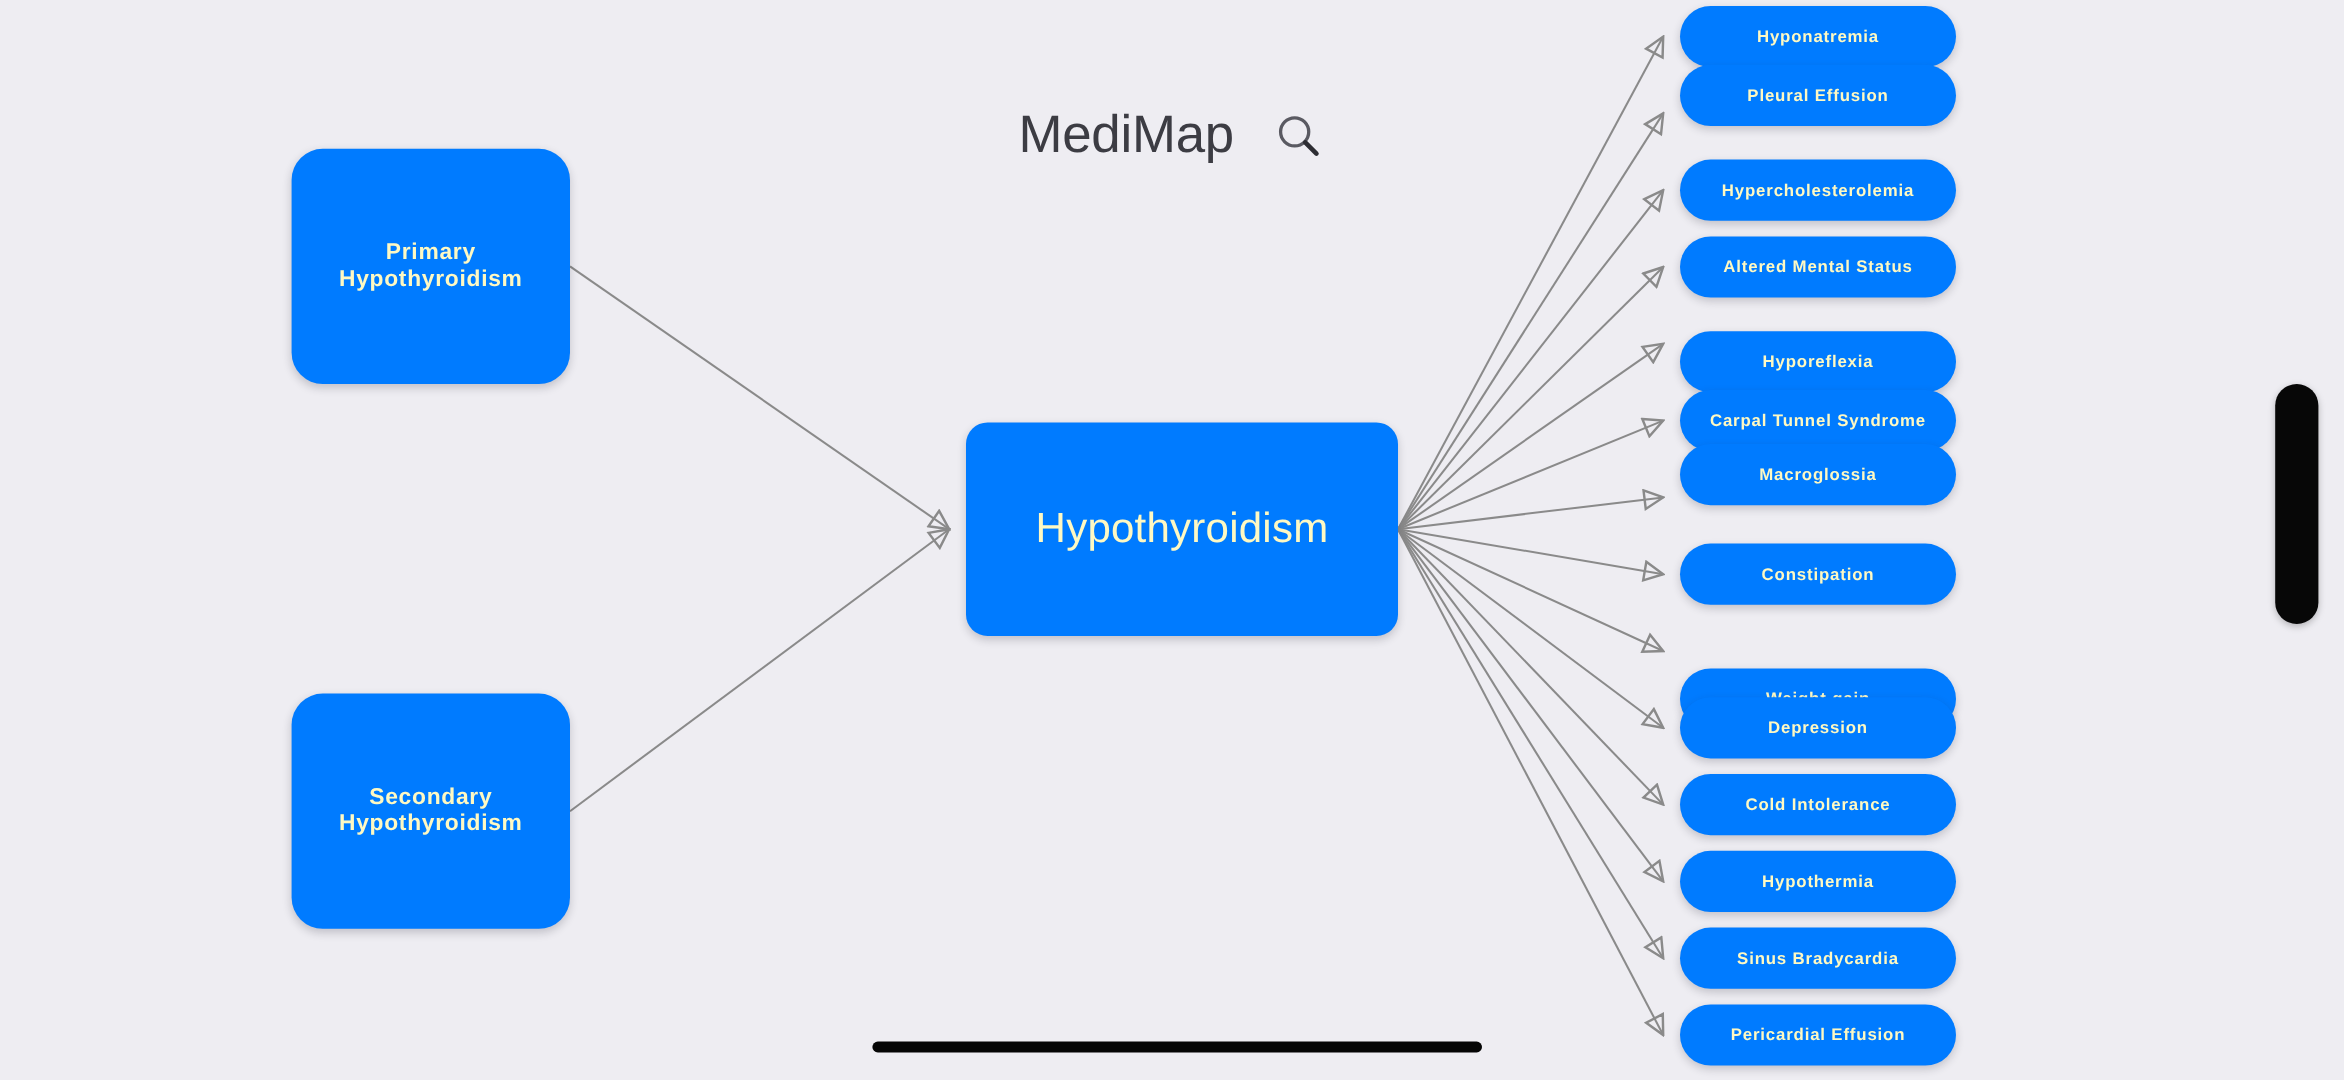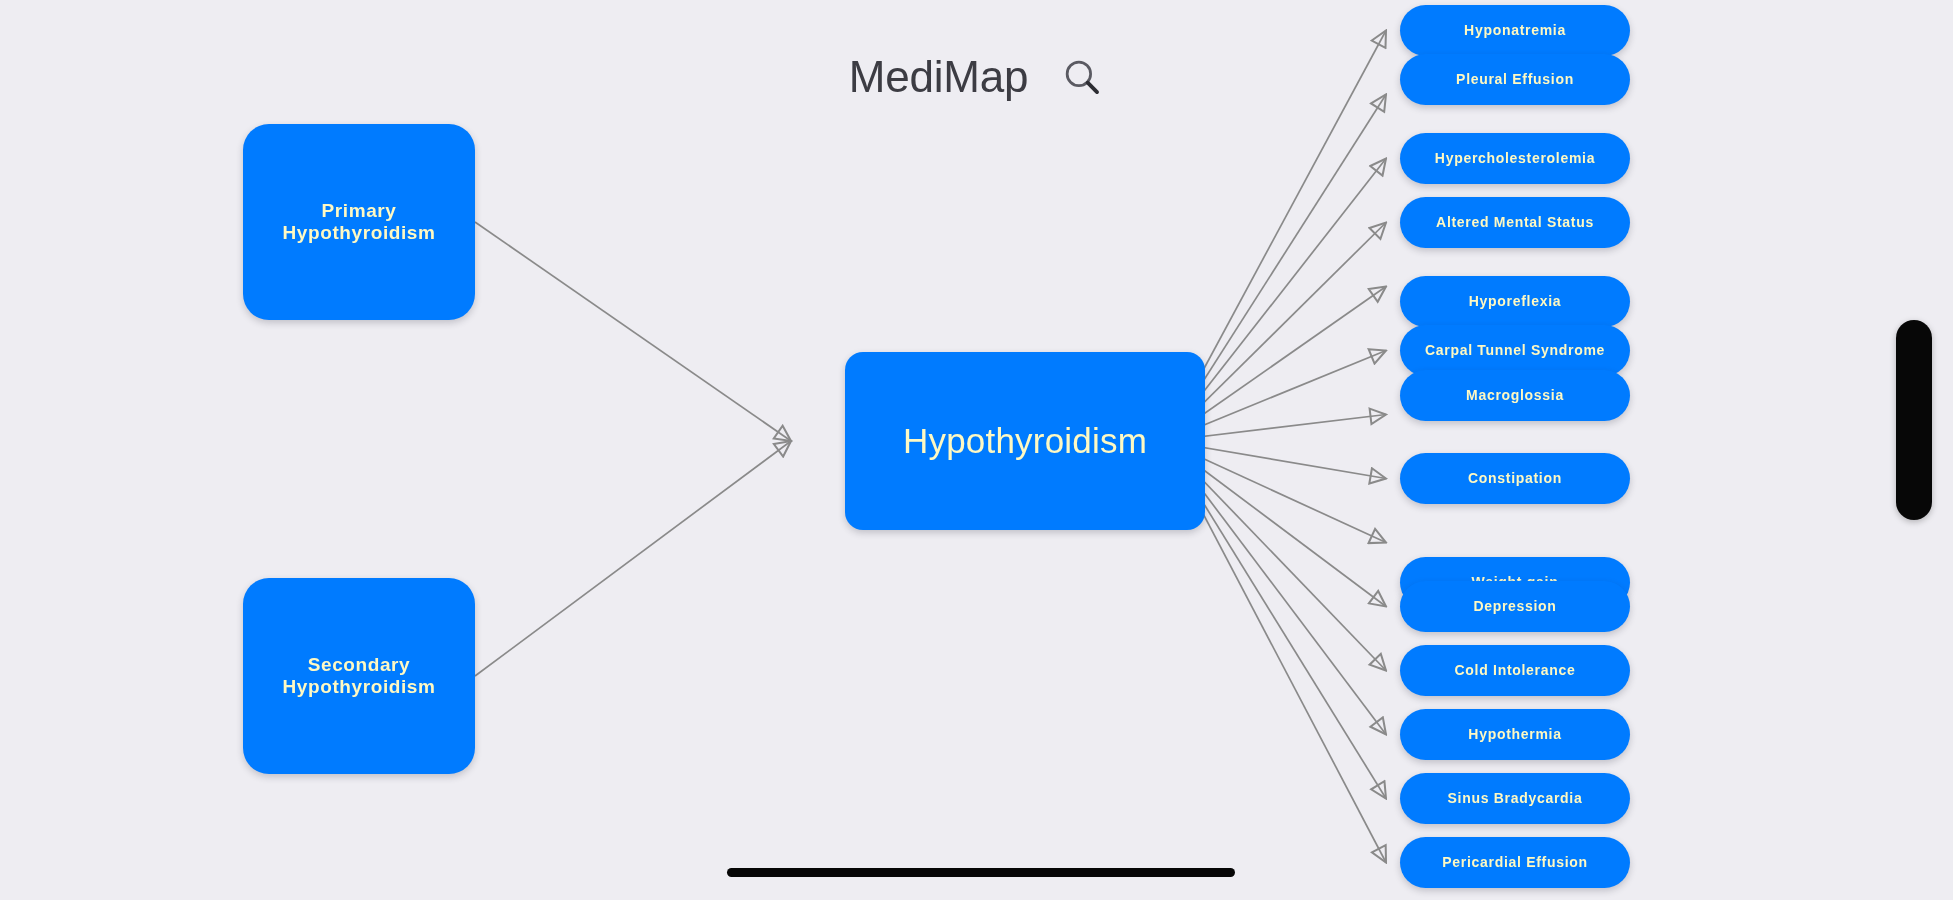--- a/index.html
+++ b/index.html
@@ -21,21 +21,21 @@
   }
 
   
   .header {
     position: absolute;
     left: 0;
     top: 55px;
     width: 1953px;
     height: 80px;
     display: flex;
-    align-items: flex-start;
+    align-items: flex-end;
     justify-content: center;
     gap: 32px;
     pointer-events: none;
     z-index: 6;
   }
 
   .app-title {
     font-size: 44px;
     font-weight: 400;
     color: #3c3c43;
@@ -94,21 +94,20 @@
     word-break: break-word;
   }
 
   
   .node.root {
     left: 805px;
     top: 352px;
     width: 360px;
     height: 178px;
     border-radius: 18px;
-    margin-left: 40px;
   }
   .node.root .node-label {
     font-size: 35px;
     font-weight: 400;
     letter-spacing: 0.2px;
   }
 
   
   .node.cause {
     width: 232px;

